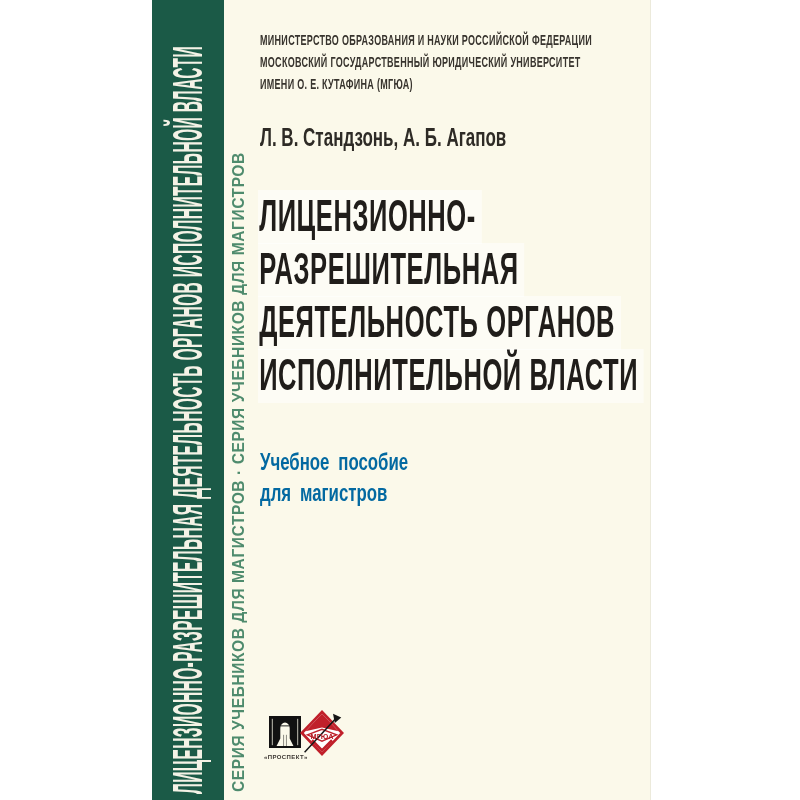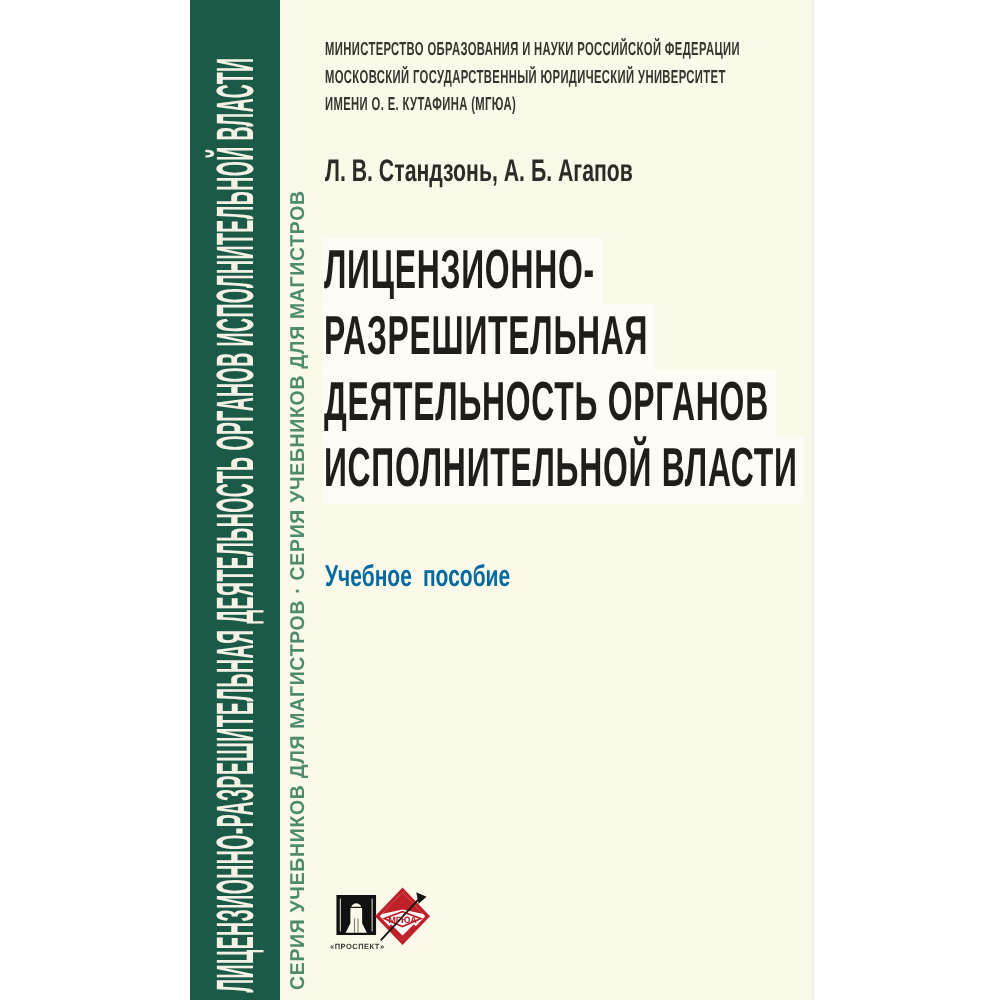--- a/index.html
+++ b/index.html
@@ -82,20 +82,23 @@
       </div>
       <div class="row">
         <span class="cx s58">ИСПОЛНИТЕЛЬНОЙ ВЛАСТИ</span>
       </div>
     </div>
 
     <div class="subtitle">
       <div class="row">
         <span class="cx s70">Учебное пособие</span>
       </div>
+      <div class="row">
+        <span class="cx s70">для магистров</span>
+      </div>
     </div>
 
     <div class="prospekt">
       <svg width="32" height="32" viewBox="0 0 34 34">
         <rect x="0" y="0" width="34" height="34" fill="#111111"></rect>
         <rect x="3" y="3" width="1" height="28" fill="#fbf9ea" opacity="0.8"></rect>
         <rect x="30" y="3" width="1" height="28" fill="#fbf9ea" opacity="0.8"></rect>
         <path d="M12,13 A5,6 0 0 1 22,13 L22,24 L26,32 L8,32 L12,24 Z" fill="#fbf9ea"></path>
         <rect x="12" y="10" width="10" height="1" fill="#111111"></rect>
         <rect x="15" y="20" width="1" height="12" fill="#111111" opacity="0.5"></rect>

